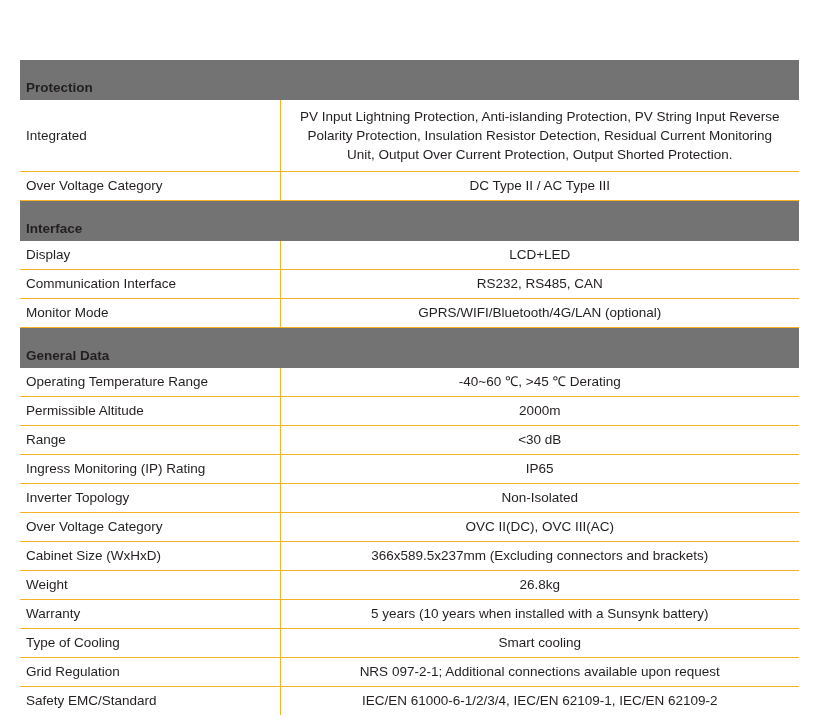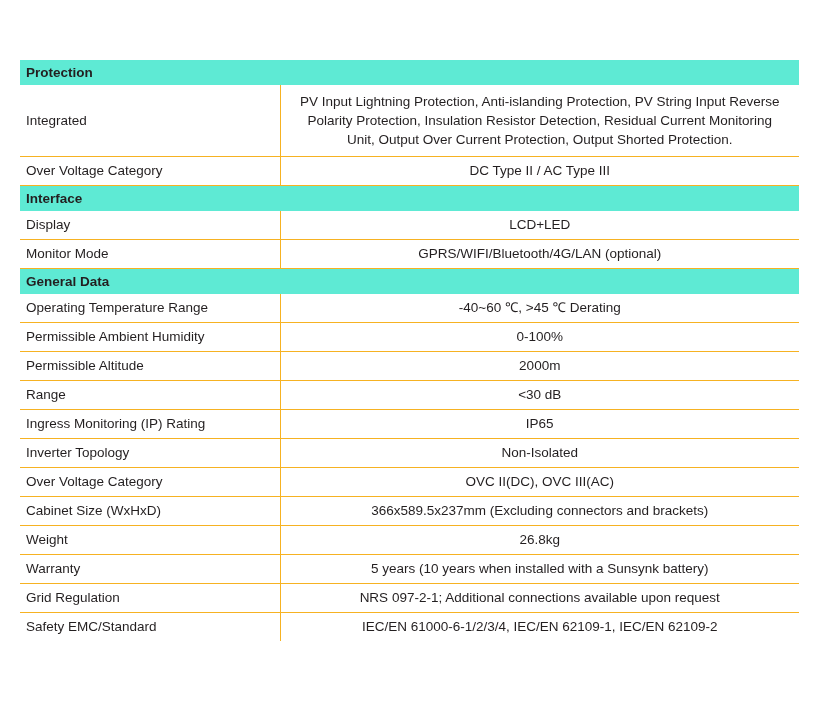--- a/index.html
+++ b/index.html
@@ -24,25 +24,25 @@
   table.spec {
     width: 779px;
     margin-top: 60px;
     border-collapse: collapse;
     table-layout: fixed;
   }
   table.spec col.c1 { width: 260px; }
   table.spec col.c2 { width: 519px; }
 
   tr.section-row td {
-    background: #5eead4;
+    background: #737373;
     color: #231f20;
     font-weight: bold;
     font-size: 13.5px;
-    padding: 4px 0 4px 6px;
+    padding: 19px 0 4px 6px;
     border: none;
     line-height: 17px;
   }
   tr.data-row td {
     font-size: 13.5px;
     line-height: 18px;
     border-bottom: 1px solid #f6b222;
     padding: 5px 6px;
     vertical-align: middle;
   }
@@ -90,33 +90,33 @@
           <td class="value">DC Type II / AC Type III</td>
         </tr>
         <tr class="section-row">
           <td colspan="2">Interface</td>
         </tr>
         <tr class="data-row">
           <td class="label">Display</td>
           <td class="value">LCD+LED</td>
         </tr>
         <tr class="data-row">
+          <td class="label">Communication Interface</td>
+          <td class="value">RS232, RS485, CAN</td>
+        </tr>
+        <tr class="data-row">
           <td class="label">Monitor Mode</td>
           <td class="value">GPRS/WIFI/Bluetooth/4G/LAN (optional)</td>
         </tr>
         <tr class="section-row">
           <td colspan="2">General Data</td>
         </tr>
         <tr class="data-row">
           <td class="label">Operating Temperature Range</td>
           <td class="value">-40~60 ℃, &gt;45 ℃ Derating</td>
-        </tr>
-        <tr class="data-row">
-          <td class="label">Permissible Ambient Humidity</td>
-          <td class="value">0-100%</td>
         </tr>
         <tr class="data-row">
           <td class="label">Permissible Altitude</td>
           <td class="value">2000m</td>
         </tr>
         <tr class="data-row">
           <td class="label">Range</td>
           <td class="value">&lt;30 dB</td>
         </tr>
         <tr class="data-row">
@@ -137,20 +137,24 @@
         </tr>
         <tr class="data-row">
           <td class="label">Weight</td>
           <td class="value">26.8kg</td>
         </tr>
         <tr class="data-row">
           <td class="label">Warranty</td>
           <td class="value">5 years (10 years when installed with a Sunsynk battery)</td>
         </tr>
         <tr class="data-row">
+          <td class="label">Type of Cooling</td>
+          <td class="value">Smart cooling</td>
+        </tr>
+        <tr class="data-row">
           <td class="label">Grid Regulation</td>
           <td class="value">NRS 097-2-1; Additional connections available upon request</td>
         </tr>
         <tr class="data-row">
           <td class="label nb">Safety EMC/Standard</td>
           <td class="value nb">IEC/EN 61000-6-1/2/3/4, IEC/EN 62109-1, IEC/EN 62109-2</td>
         </tr>
       </tbody>
   </table>
 </div>

